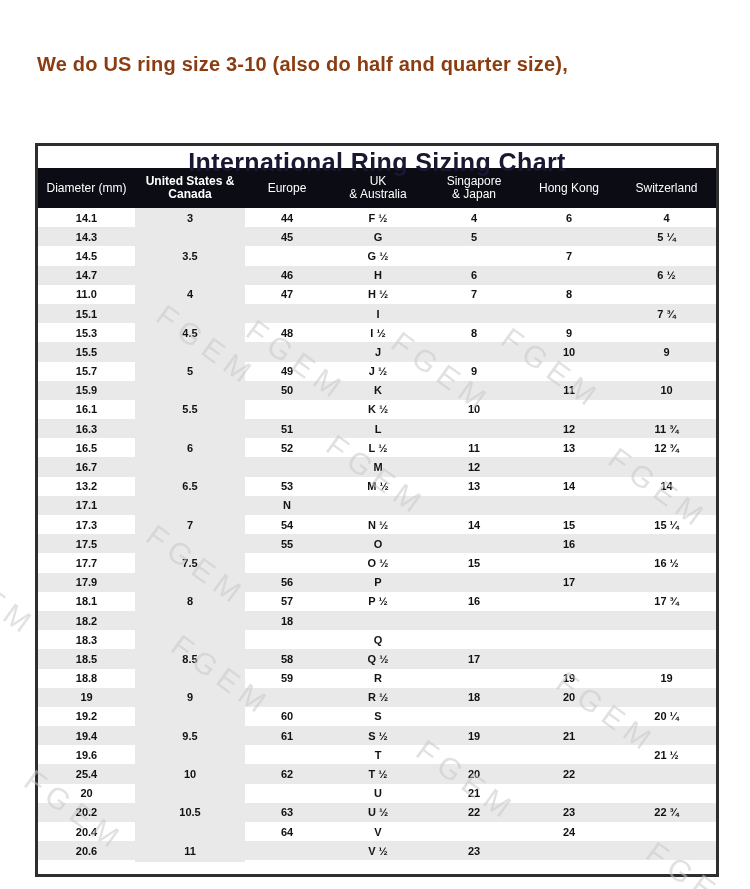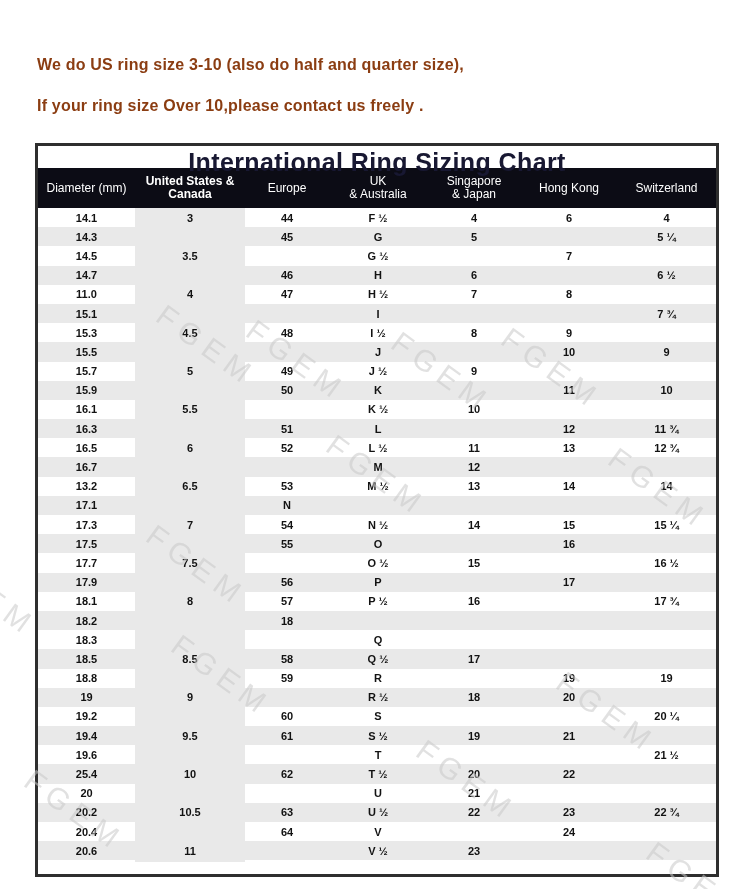--- a/index.html
+++ b/index.html
@@ -6,21 +6,21 @@
   body{
     width:750px;height:889px;background:#ffffff;
     font-family:"Liberation Sans",sans-serif;
     position:relative;overflow:hidden;
   }
   .page{position:absolute;inset:0;}
 
   
   .banner{position:absolute;left:37px;top:44px;width:700px;}
   .banner-line{
-    font-size:16px;font-weight:bold;line-height:41px;
+    font-size:20px;font-weight:bold;line-height:41px;
     color:var(--banner-color,#8b3d12);letter-spacing:0.2px;white-space:nowrap;
   }
 
   
   .sizing-table{
     position:absolute;left:35px;top:143px;width:684px;height:734px;
     border:3px solid var(--border-color,#2e2e2e);box-sizing:border-box;
     background:#ffffff;
   }
   .table-title{
@@ -61,21 +61,20 @@
     transform:rotate(36deg);transform-origin:left center;white-space:nowrap;
   }
 </style>
 </head>
 <body style="--banner-color: #8b3d12; --title-color: #181832; --header-bg: #0c0c15; --header-fg: #ffffff; --stripe-color: #e9e9e9; --border-color: #2e2e2e; --wm-color: #c9c9c9;">
 
 <div class="page">
 
   <div class="banner">
     <div class="banner-line">We do US ring size 3-10 (also do half and quarter size),</div>
-    <div class="banner-line">If your ring size Over 10,please contact us freely .</div>
   </div>
 
   <div class="sizing-table">
     <div class="table-title">International Ring Sizing Chart</div>
 
     <div class="thead">
       <div class="hcell c0">
         <span class="hline">Diameter (mm)</span>
       </div>
       <div class="hcell c1">

